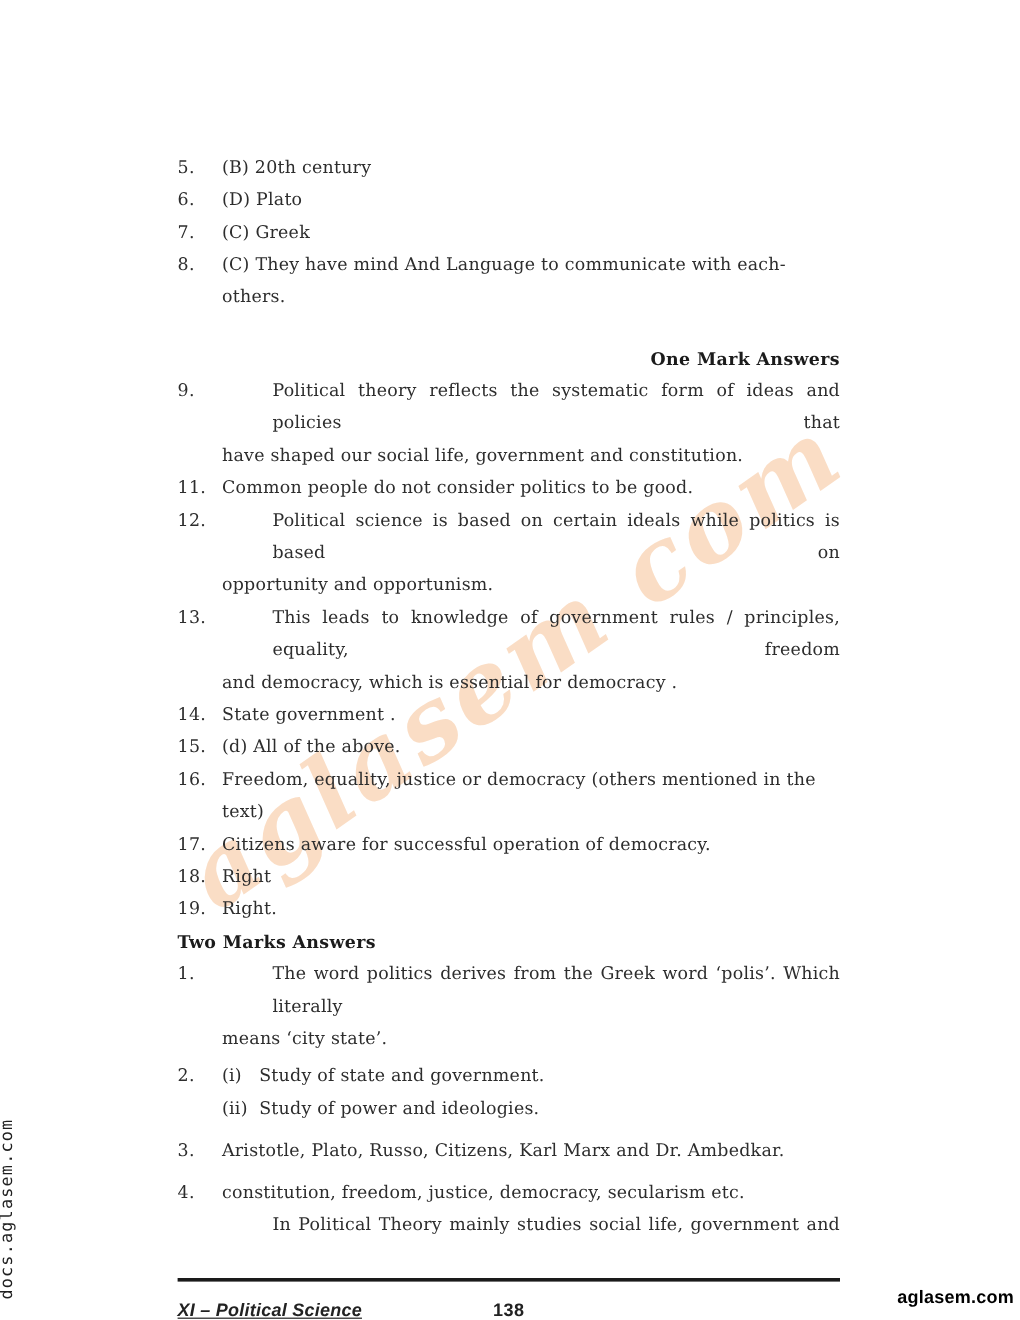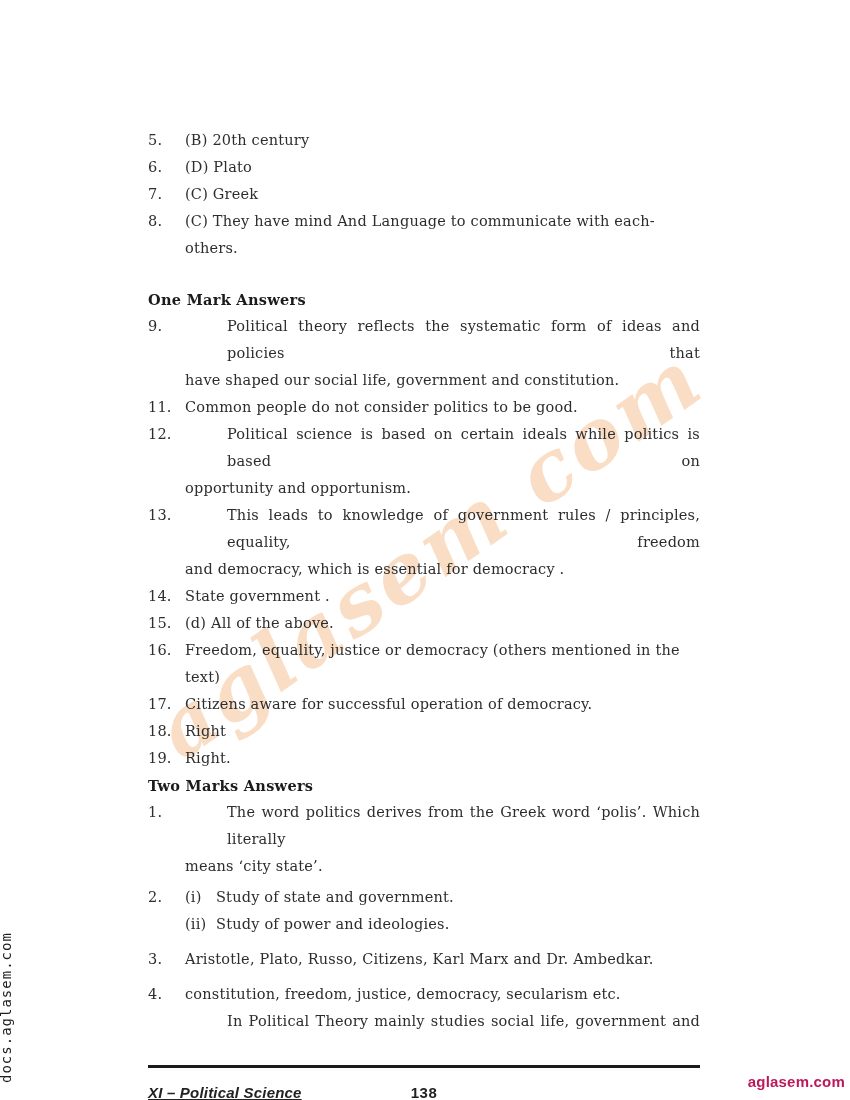--- a/index.html
+++ b/index.html
@@ -12,21 +12,21 @@
   .content{
     position:absolute;left:148px;top:127px;width:552px;z-index:2;
     font-size:14.5px;line-height:27px;letter-spacing:0.2px;
   }
   .row{display:flex;align-items:flex-start;}
   .num{width:37px;flex:none;line-height:27px;}
   .txt{flex:1;min-width:0;}
   .line{line-height:27px;white-space:pre-wrap;}
   .stretch{text-align:justify;text-align-last:justify;margin-left:42px;}
   .heading{font-weight:bold;color:#1b1b1b;line-height:27px;letter-spacing:0.3px;}
-  .mt-heading{margin-top:24px;}
+  .mt-heading{margin-top:24px;text-align:right;}
   .mt4{margin-top:4px;}
   .mt8{margin-top:8px;}
   .footer-rule{margin-top:30px;height:3px;background:#1a1a1a;}
   .footer-row{
     position:relative;margin-top:11px;
     font-family:"Liberation Sans", sans-serif;font-size:15px;color:#222;
   }
   .footer-course{font-weight:bold;font-style:italic;letter-spacing:0.2px;text-decoration:underline;}
   .footer-page{
     position:absolute;left:50%;top:0;transform:translateX(-50%);
@@ -42,21 +42,21 @@
   }
   .side-text{
     position:absolute;left:14px;bottom:17px;z-index:2;
     transform:rotate(-90deg);transform-origin:0 100%;
     font-family:"DejaVu Sans Mono", monospace;
     font-size:14px;letter-spacing:1px;color:#1f1f1f;white-space:nowrap;
   }
   .brand{
     position:absolute;right:5px;bottom:10px;z-index:2;
     font-family:"Liberation Sans", sans-serif;
-    font-size:15px;font-weight:bold;color:#be185d;letter-spacing:0.2px;
+    font-size:15px;font-weight:bold;color:#000000;letter-spacing:0.2px;
   }
 </style>
 </head>
 <body>
 
 <div class="watermark">aglasem com</div>
 
 <div class="content">
 
   <div class="row">

